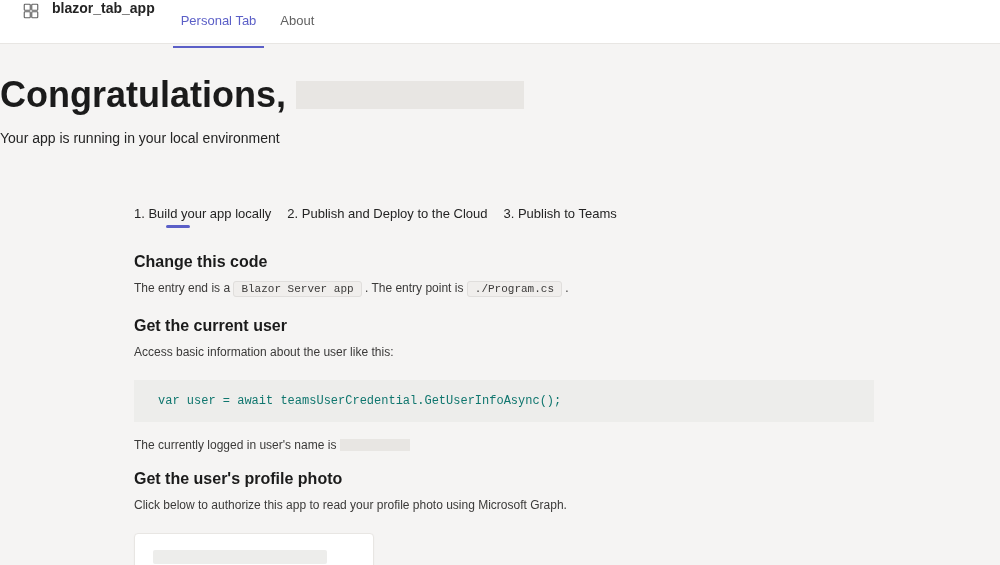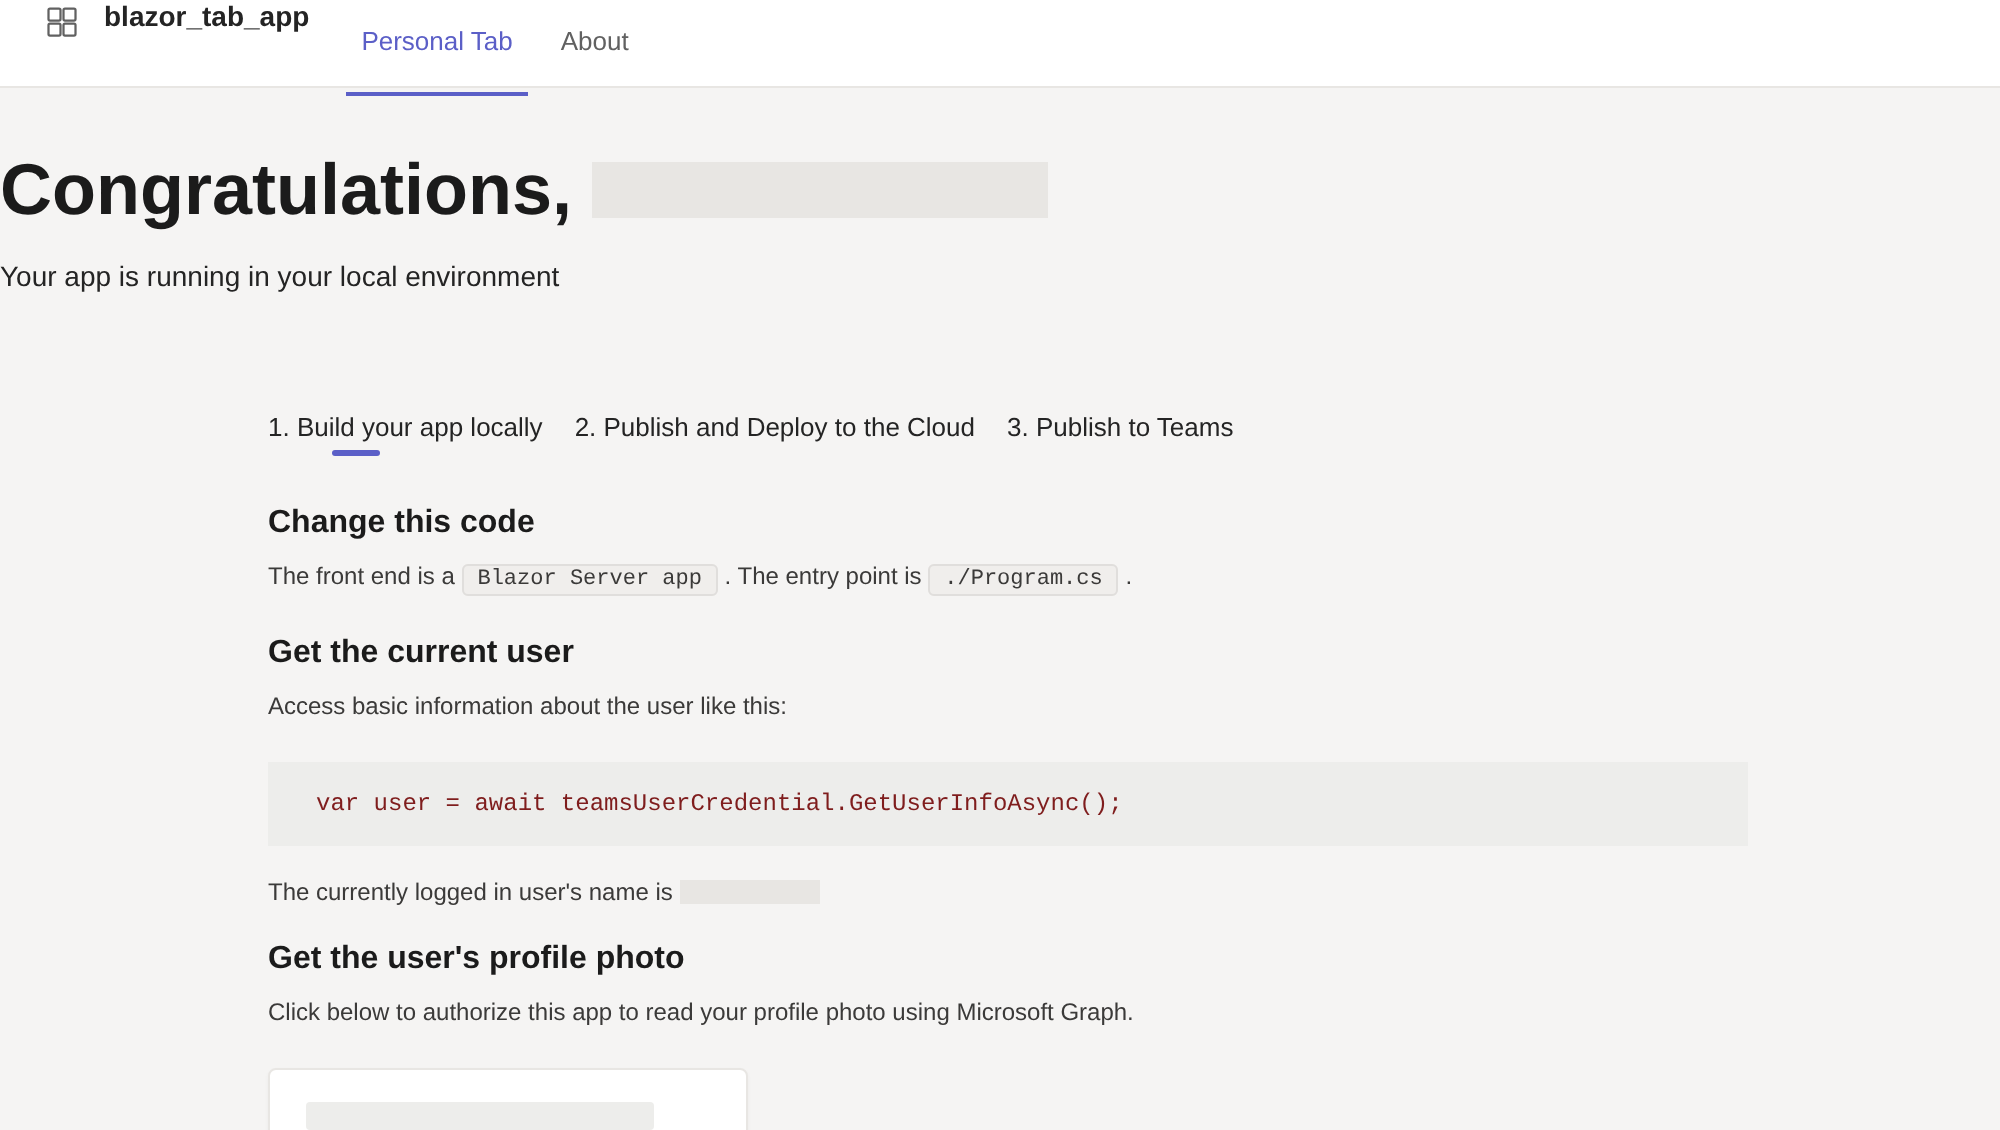--- a/index.html
+++ b/index.html
@@ -121,21 +121,21 @@
       border: 1px solid #e0dedc;
       border-radius: 3px;
       padding: 1px 7px;
       font-size: 11px;
     }
     .code-block {
       background: #ededeb;
       padding: 14px 24px;
       font-family: Consolas, 'Courier New', monospace;
       font-size: 12px;
-      color: #7f1d1d;
+      color: #0f766e;
       margin-bottom: 16px;
       width: 740px;
     }
     .logged-in-row {
       font-size: 12px;
       color: #3b3a39;
       margin-bottom: 18px;
       display: flex;
       align-items: center;
       gap: 4px;
@@ -188,21 +188,21 @@
 
   <div class="main">
     <div class="steps">
       <div class="step active">1. Build your app locally</div>
       <div class="step">2. Publish and Deploy to the Cloud</div>
       <div class="step">3. Publish to Teams</div>
     </div>
 
     <div class="section-heading">Change this code</div>
     <div class="section-text">
-      <span>The front end is a </span>
+      <span>The entry end is a </span>
       <span class="inline-code">Blazor Server app</span>
       <span> . The entry point is </span>
       <span class="inline-code">./Program.cs</span>
       <span> .</span>
     </div>
 
     <div class="section-heading">Get the current user</div>
     <div class="section-text">Access basic information about the user like this:</div>
     <div class="code-block">var user = await teamsUserCredential.GetUserInfoAsync();</div>
     <div class="logged-in-row">

